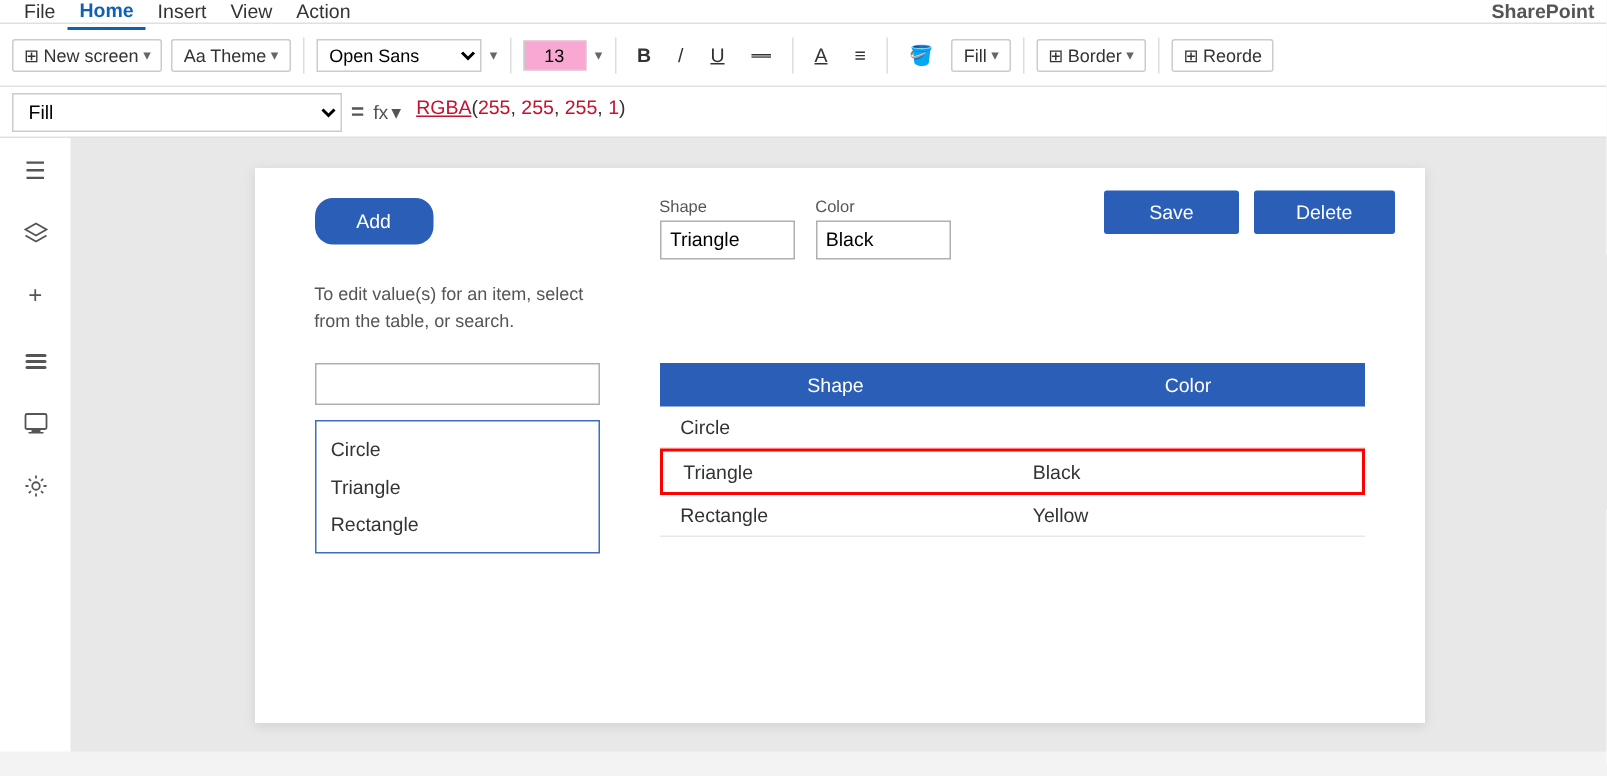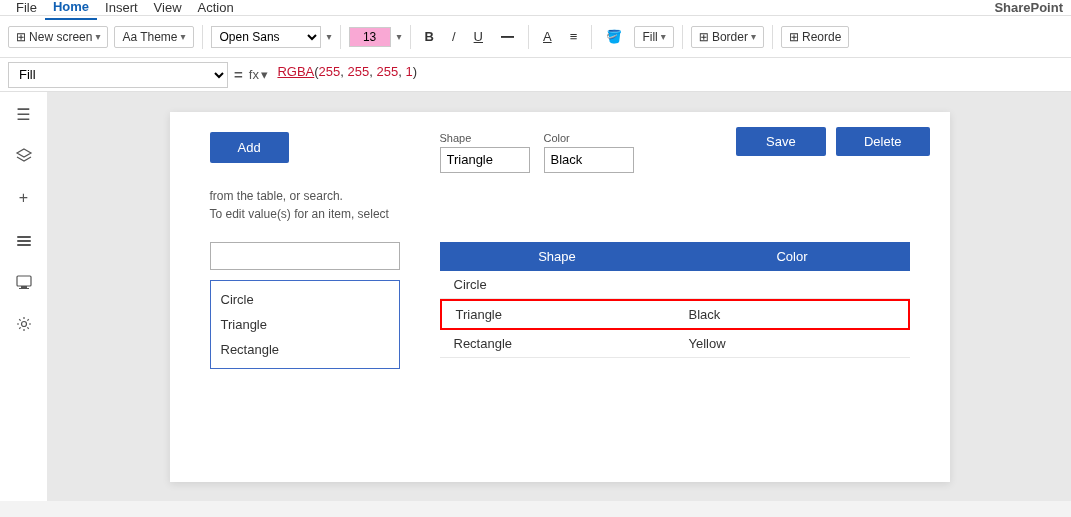--- a/index.html
+++ b/index.html
@@ -34,21 +34,21 @@
 
     
     .left-sidebar { width: 48px; background: #fff; border-right: 1px solid #e8e8e8; display: flex; flex-direction: column; align-items: center; padding-top: 8px; gap: 14px; }
     .sidebar-icon { width: 28px; height: 28px; display: flex; align-items: center; justify-content: center; cursor: pointer; border-radius: 3px; color: #555; font-size: 16px; }
 
     
     .canvas-area { flex: 1; background: #e8e8e8; overflow: hidden; display: flex; align-items: center; justify-content: center; }
     .canvas-inner { background: #fff; width: 780px; height: 370px; position: relative; box-shadow: 0 2px 8px rgba(0,0,0,0.1); }
 
     
-    .add-btn { background: #2b5eb7; color: #fff; border: none; padding: 8px 28px; font-size: 13px; cursor: pointer; border-radius: 2px; font-weight: 500; }
+    .add-btn { background: #2b5eb7; color: #fff; border: none; padding: 8px 28px; font-size: 13px; cursor: pointer; border-radius: 12px; font-weight: 500; }
 
     
     .form-area { position: absolute; top: 20px; left: 270px; }
     .form-label { font-size: 11px; color: #555; margin-bottom: 3px; }
     .form-row { display: flex; gap: 14px; align-items: flex-start; }
     .form-group { display: flex; flex-direction: column; }
     .form-input { width: 90px; height: 26px; border: 1px solid #afafaf; padding: 2px 6px; font-size: 13px; }
 
     
     .action-btns { position: absolute; top: 15px; right: 20px; display: flex; gap: 10px; }
@@ -204,22 +204,22 @@
           </div>
         </div>
       </div>
 
       <div class="action-btns">
         <button class="save-btn">Save</button>
         <button class="delete-btn">Delete</button>
       </div>
 
       <div class="edit-text">
+        <div>To edit value(s) for an item, select</div>
         <div>from the table, or search.</div>
-        <div>To edit value(s) for an item, select</div>
       </div>
 
       <input class="search-input" type="text" placeholder="" style="">
 
       <div class="dropdown-list">
         <div class="dropdown-item">Circle</div>
         <div class="dropdown-item">Triangle</div>
         <div class="dropdown-item">Rectangle</div>
       </div>
 

